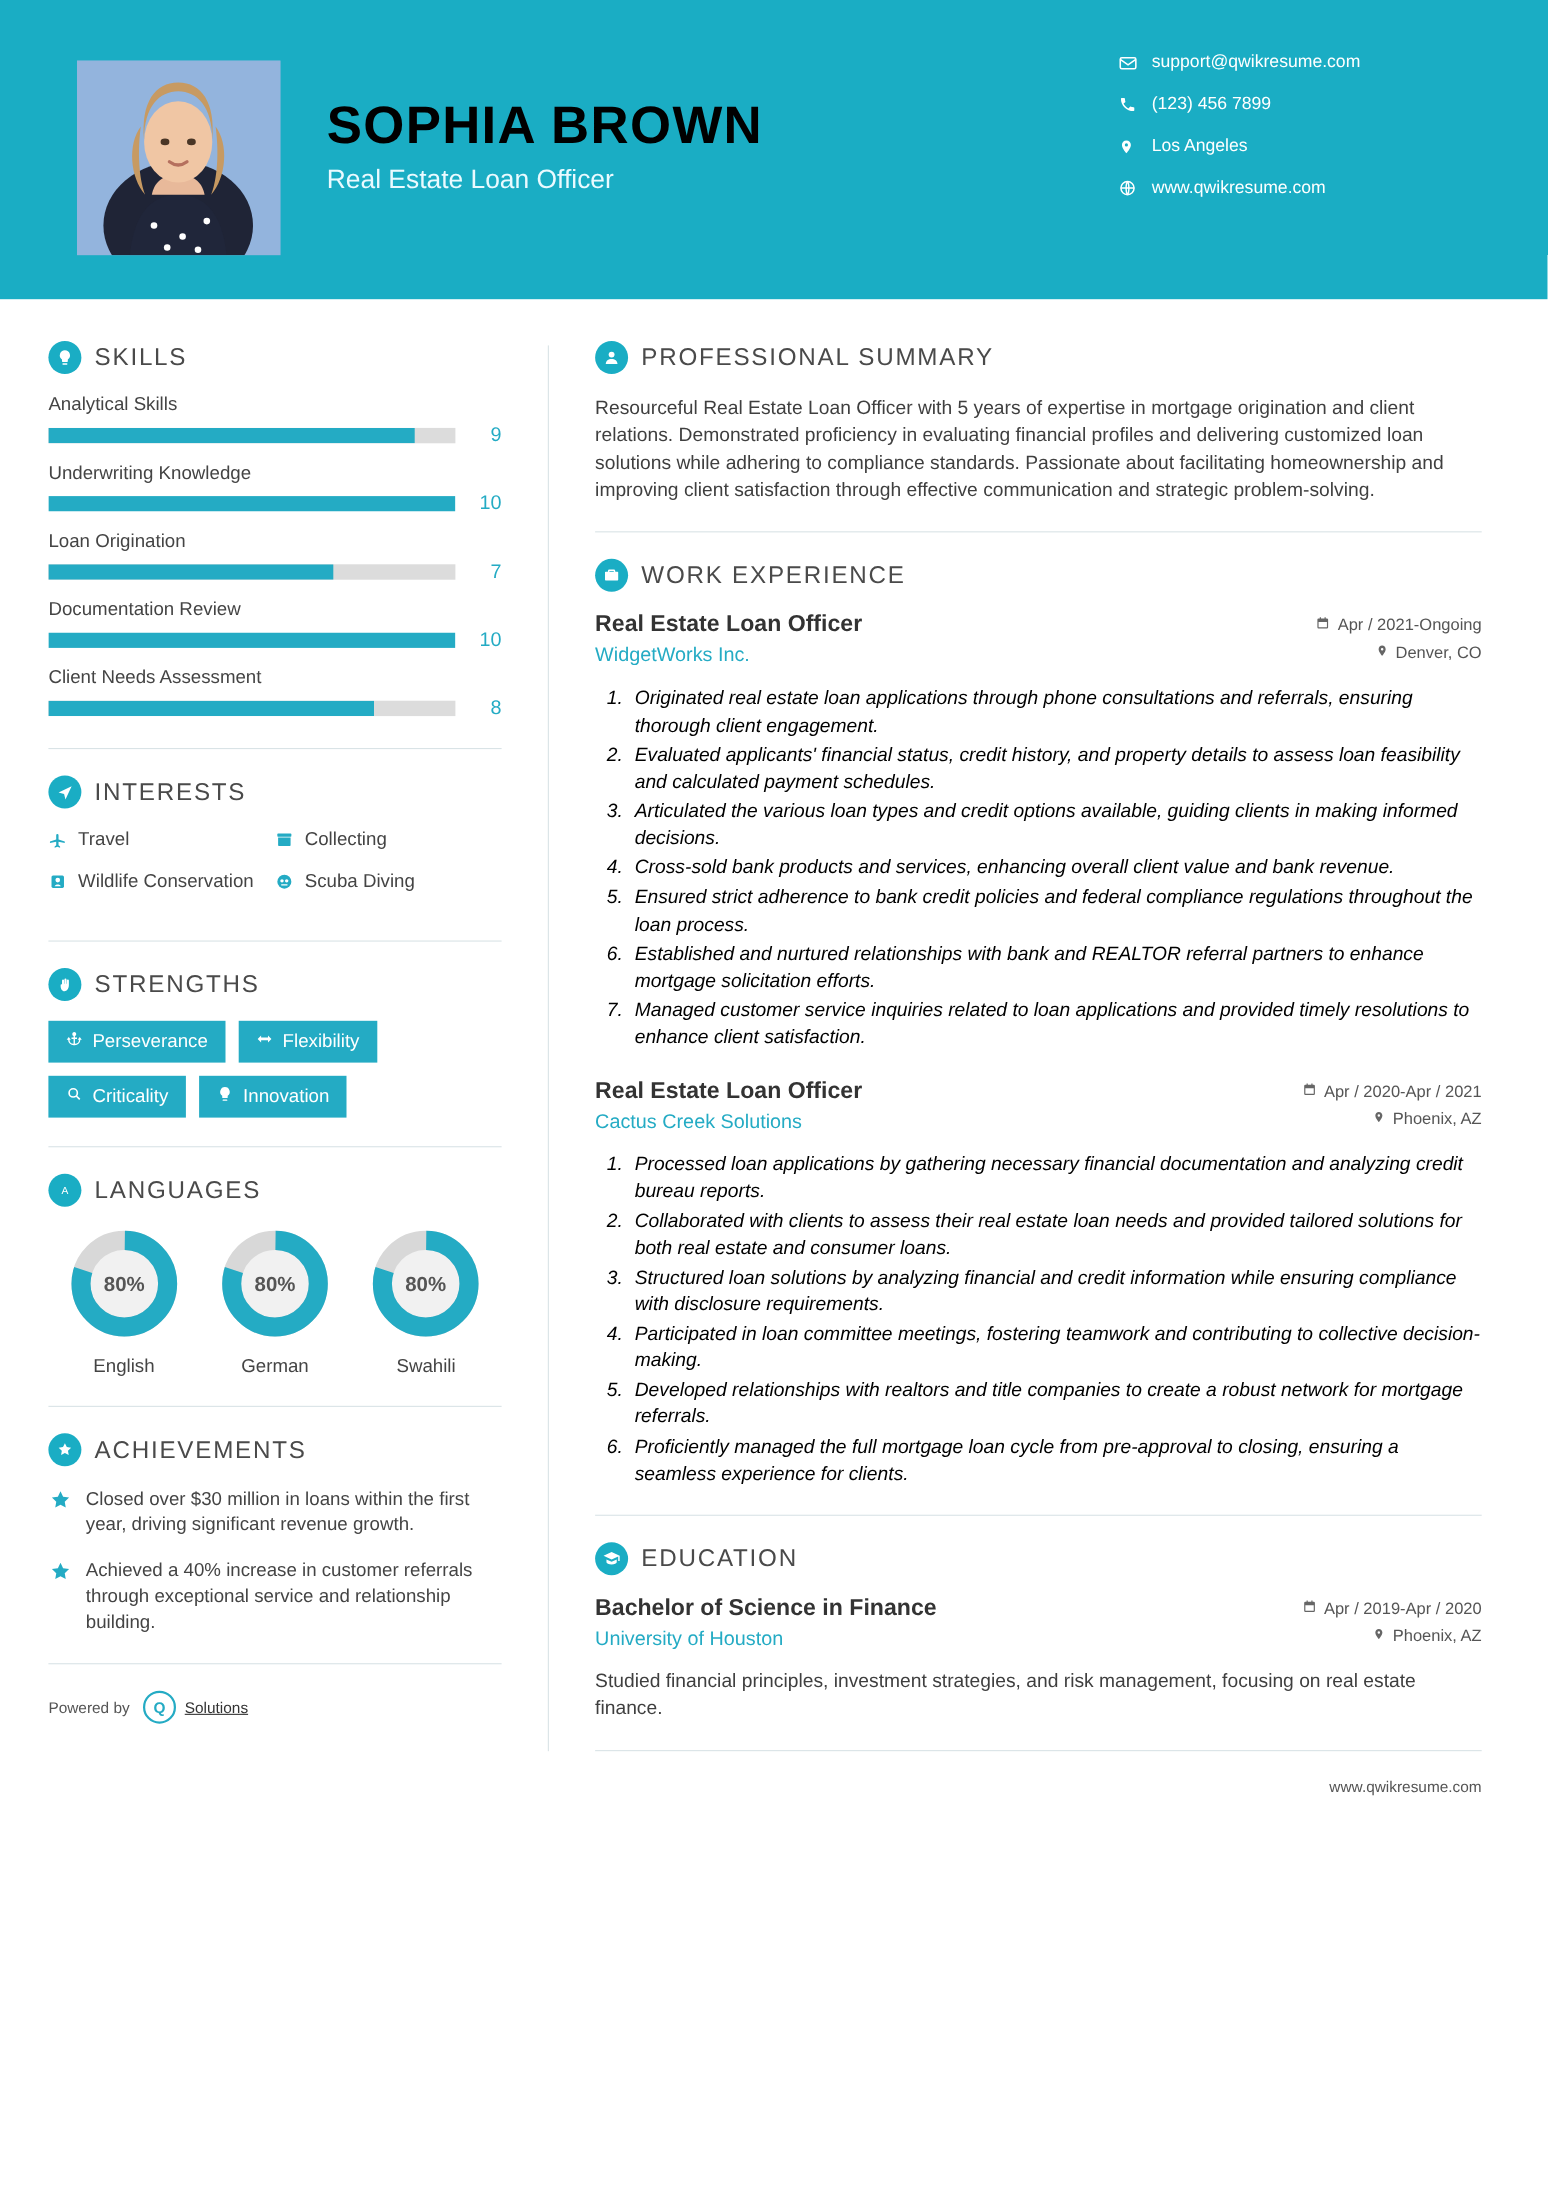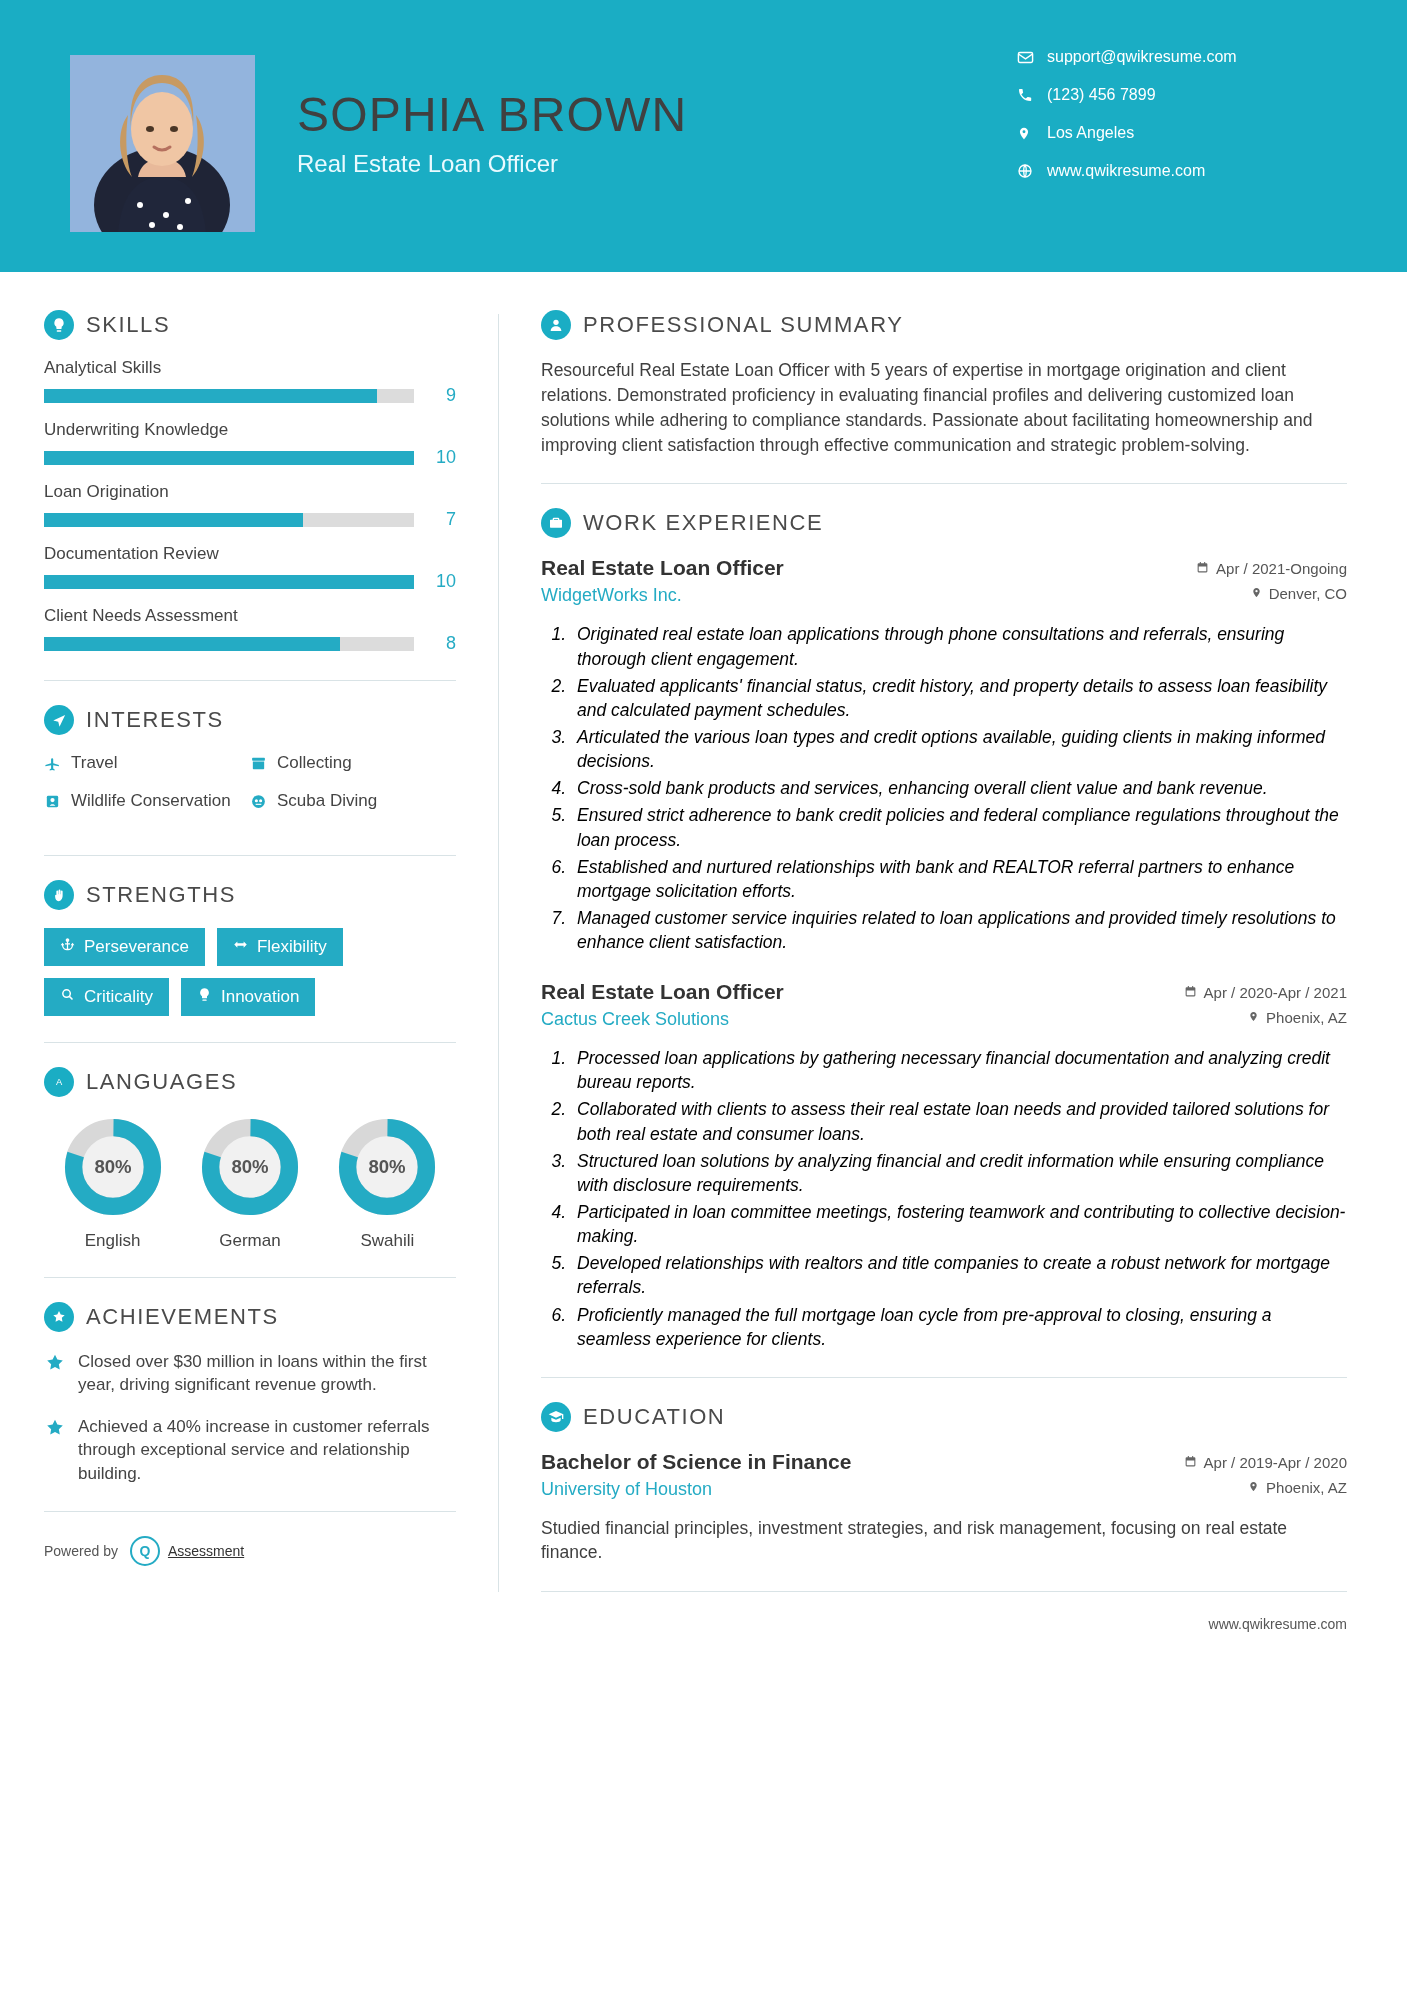--- a/index.html
+++ b/index.html
@@ -39,23 +39,23 @@
     flex: none;
     position: relative;
   }
   .photo-svg { display:block; width:185px; height:177px; }
   .name-block {
     margin: 90px 0 0 42px;
     flex: 1;
   }
   .name {
     font-size: 48px;
-    font-weight: normal;
+    font-weight: bold;
     letter-spacing: 1.2px;
-    color: #404040;
+    color: #000000;
     line-height: 1.05;
     margin: 0;
   }
   .role {
     font-size: 24px;
     color: #eafaff;
     margin-top: 10px;
     font-weight: normal;
   }
   .contact {
@@ -606,21 +606,21 @@
           </span>
           <span class="ach-text">Achieved a 40% increase in customer referrals through exceptional service and relationship building.</span>
         </div>
       </div>
 
       <div class="hr"></div>
 
       <div class="footer-left">
         <span class="pb">Powered by</span>
         <span class="qlogo">Q</span>
-        <span class="qlink">Assessment</span>
+        <span class="qlink">Solutions</span>
       </div>
     </div>
 
     <div class="divider-v"></div>
 
     <div class="right-col">
 
       <div class="sec-block">
         <div class="sec-head">
           <span class="sec-icon">

